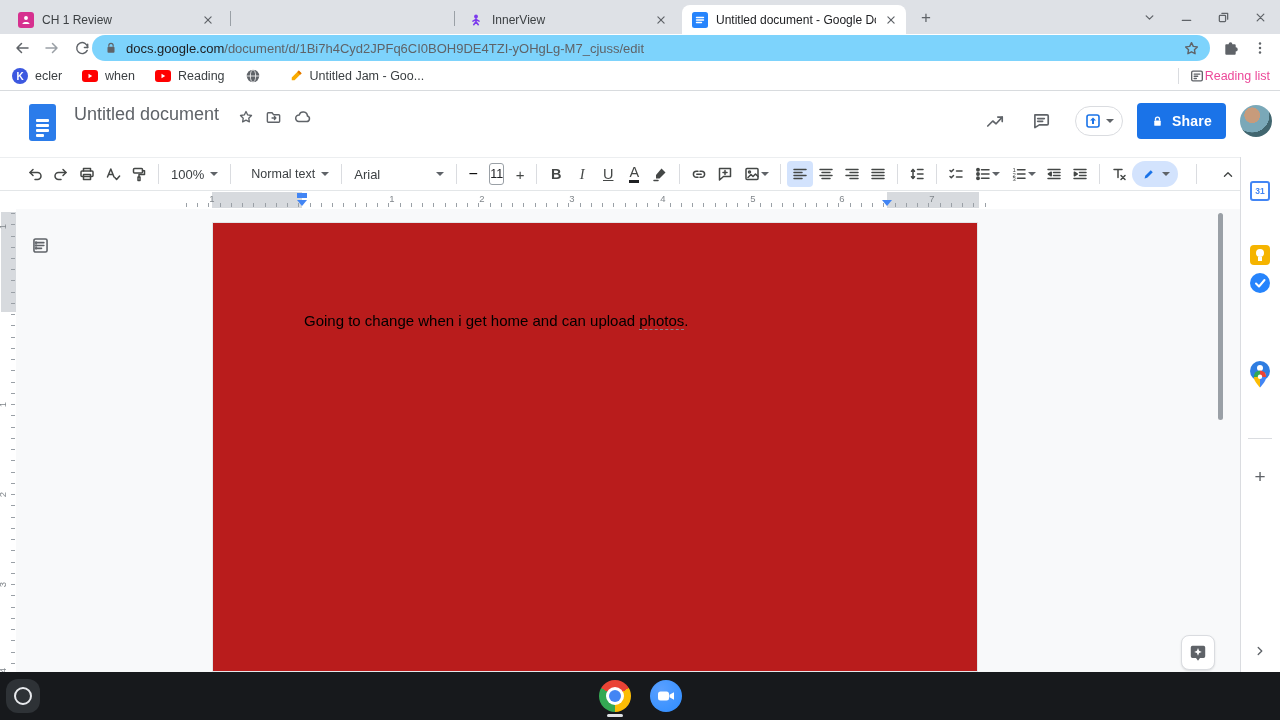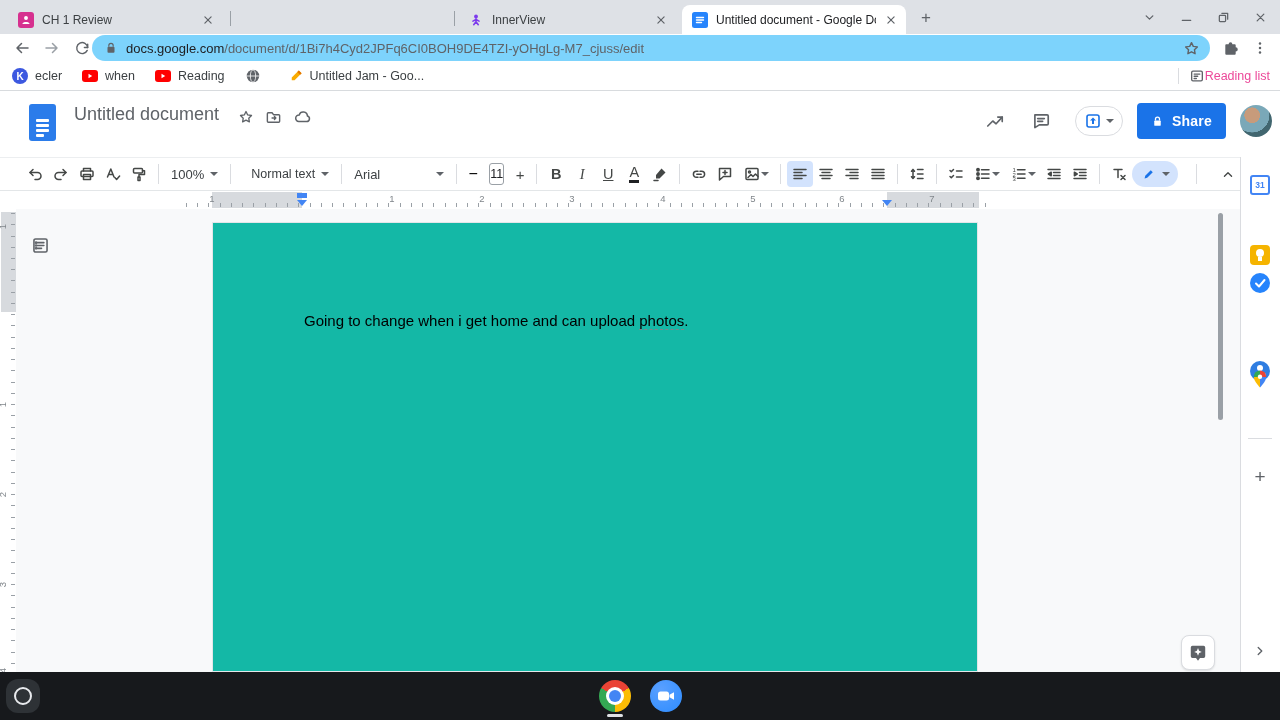--- a/index.html
+++ b/index.html
@@ -79,21 +79,21 @@
           border-top:6px solid #4285f4;top:9px;}
 
   
   .workspace{position:absolute;left:0;top:209px;width:1240px;height:463px;background:#f8f9fa;}
   .vruler{position:absolute;left:0;top:0;width:16px;height:463px;background:#fff;}
   .vshade{position:absolute;left:1px;top:3px;width:15px;height:100px;background:#d7dade;}
   .vticks{position:absolute;left:11px;top:4px;width:4px;height:455px;
           background:repeating-linear-gradient(to bottom,#9aa0a6 0 1px,transparent 1px 11.25px);}
   .vnum{position:absolute;left:0px;font-size:9.5px;color:#80868b;transform:rotate(-90deg);}
   .outline-btn{position:absolute;left:28px;top:24px;width:24px;height:24px;display:flex;align-items:center;justify-content:center;}
-  .page{position:absolute;left:212px;top:13px;width:766px;height:450px;background:#14b8a6;border:1px solid #e4e6e9;box-sizing:border-box;}
+  .page{position:absolute;left:212px;top:13px;width:766px;height:450px;background:#b91c1c;border:1px solid #e4e6e9;box-sizing:border-box;}
   .doctext{position:absolute;left:91px;top:89px;font-size:15px;color:#000;white-space:nowrap;}
   .flagged{border-bottom:1.6px dashed #80868b;padding-bottom:0px;}
   .scrollbar{position:absolute;left:1218px;top:4px;width:5px;height:207px;background:#9aa0a6;border-radius:3px;}
   .explore{position:absolute;left:1181px;top:426px;width:32px;height:33px;background:#fff;border:1px solid #dadce0;border-radius:8px;
            display:flex;align-items:center;justify-content:center;box-shadow:0 1px 2px rgba(60,64,67,.15);}
 
   
   .rail{position:absolute;left:1240px;top:157px;width:40px;height:515px;background:#fff;border-left:1px solid #dadce0;box-sizing:border-box;}
   .rail-ic{position:absolute;left:9px;width:20px;height:20px;}
   .rail-div{position:absolute;left:7px;top:281px;width:24px;height:1px;background:#dadce0;}
@@ -548,21 +548,21 @@
     <div class="scrollbar"></div>
     <div class="explore">
       <svg width="20" height="20" viewBox="0 0 18 18">
         <path d="M4 2.5h10A1.5 1.5 0 0 1 15.5 4v8a1.5 1.5 0 0 1-1.5 1.5h-3.2L9 16l-1.8-2.5H4A1.5 1.5 0 0 1 2.5 12V4A1.5 1.5 0 0 1 4 2.5z" fill="#5f6368"></path>
         <path d="M9 4.6l1 2.4 2.4 1-2.4 1-1 2.4-1-2.4-2.4-1 2.4-1z" fill="#fff"></path>
       </svg>
     </div>
   </div>
 
   <div class="rail">
-    <div class="rail-ic cal-ic" style="top:18px;">31</div>
+    <div class="rail-ic cal-ic" style="top:24px;">31</div>
     <div class="rail-ic keep-ic" style="top:68px;"></div>
     <div class="rail-ic tasks-ic" style="top:116px;">
       <svg width="20" height="20" viewBox="0 0 20 20">
           <path d="M6 10.5l3 3 5.5-6.5" stroke="#fff" stroke-width="2" fill="none" stroke-linecap="round" stroke-linejoin="round"></path>
         </svg>
     </div>
     <div class="rail-ic contacts-ic" style="top:164px;"></div>
     <div class="rail-ic" style="top:212px;">
       <svg width="20" height="20" viewBox="0 0 20 20">
         <defs>

